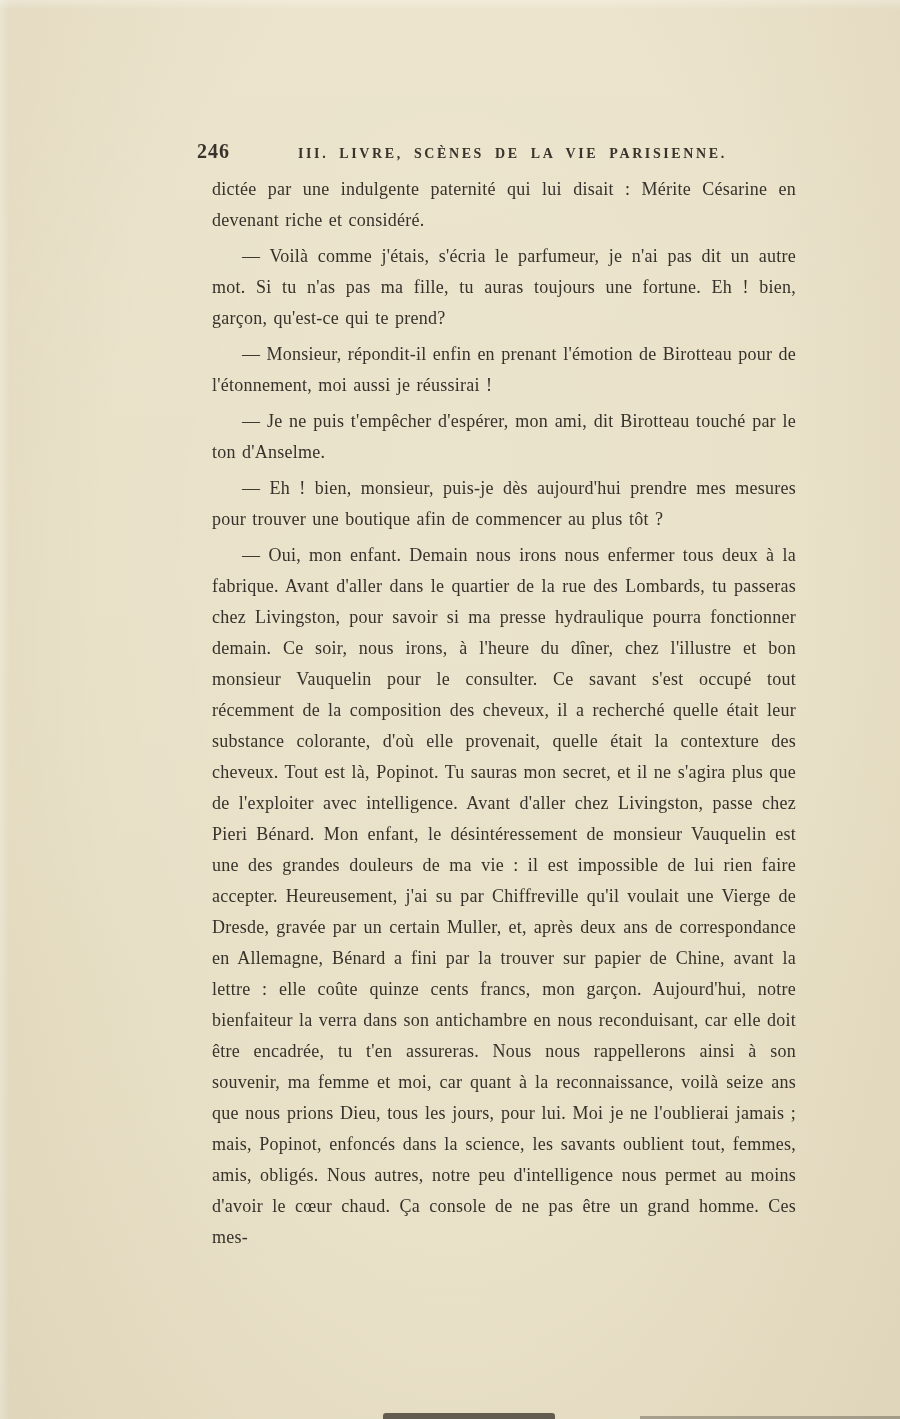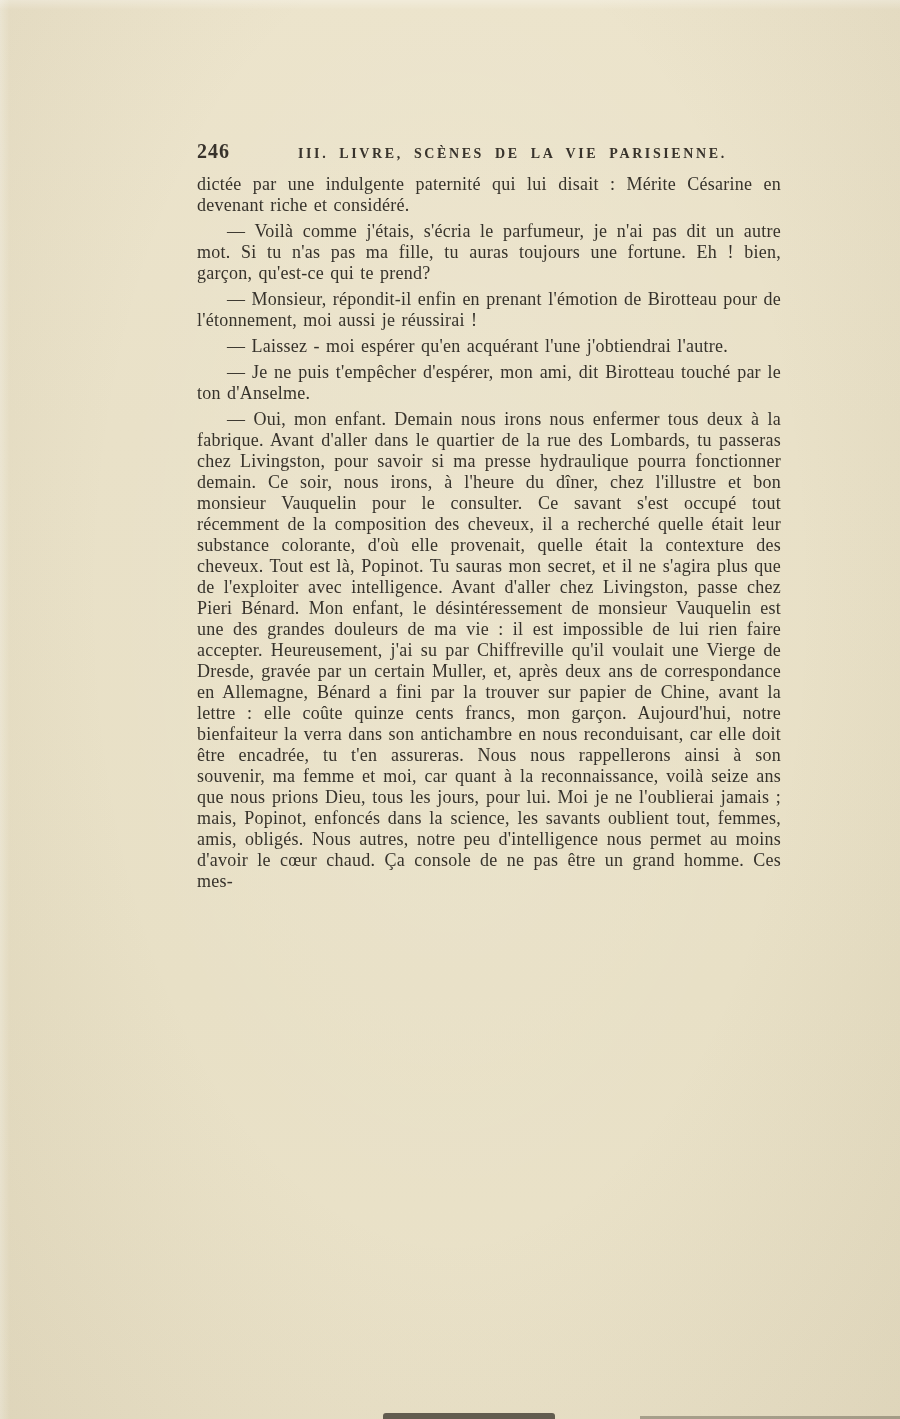--- a/index.html
+++ b/index.html
@@ -52,25 +52,25 @@
   .running-title {
     font-size: 14px;
     font-weight: 600;
     letter-spacing: 2.6px;
     word-spacing: 5px;
     margin-left: 68px;
     white-space: nowrap;
   }
   .page-body {
     position: absolute;
-    left: 197px;
+    left: 212px;
     top: 174px;
     width: 584px;
     font-size: 18px;
-    line-height: 21px;
+    line-height: 31px;
     text-align: justify;
     color: #36322b;
     letter-spacing: 0.25px;
     word-spacing: 1.5px;
   }
   .page-body p {
     margin: 0 0 5px 0;
     text-indent: 30px;
   }
   .page-body p.noindent {
@@ -104,20 +104,20 @@
 
   <div class="page-header">
     <span class="page-number">246</span>
     <span class="running-title">III. LIVRE, SCÈNES DE LA VIE PARISIENNE.</span>
   </div>
 
   <div class="page-body">
     <p class="noindent">dictée par une indulgente paternité qui lui disait : Mérite Césarine en devenant riche et considéré.</p>
     <p>— Voilà comme j'étais, s'écria le parfumeur, je n'ai pas dit un autre mot. Si tu n'as pas ma fille, tu auras toujours une fortune. Eh ! bien, garçon, qu'est-ce qui te prend?</p>
     <p>— Monsieur, répondit-il enfin en prenant l'émotion de Birotteau pour de l'étonnement, moi aussi je réussirai !</p>
-    <p>— Laissez - moi espérer qu'en acquérant l'une j'obtiendrai l'autre.</p>
     <p>— Je ne puis t'empêcher d'espérer, mon ami, dit Birotteau touché par le ton d'Anselme.</p>
+    <p>— Eh ! bien, monsieur, puis-je dès aujourd'hui prendre mes mesures pour trouver une boutique afin de commencer au plus tôt ?</p>
     <p>— Oui, mon enfant. Demain nous irons nous enfermer tous deux à la fabrique. Avant d'aller dans le quartier de la rue des Lombards, tu passeras chez Livingston, pour savoir si ma presse hydraulique pourra fonctionner demain. Ce soir, nous irons, à l'heure du dîner, chez l'illustre et bon monsieur Vauquelin pour le consulter. Ce savant s'est occupé tout récemment de la composition des cheveux, il a recherché quelle était leur substance colorante, d'où elle provenait, quelle était la contexture des cheveux. Tout est là, Popinot. Tu sauras mon secret, et il ne s'agira plus que de l'exploiter avec intelligence. Avant d'aller chez Livingston, passe chez Pieri Bénard. Mon enfant, le désintéressement de monsieur Vauquelin est une des grandes douleurs de ma vie : il est impossible de lui rien faire accepter. Heureusement, j'ai su par Chiffreville qu'il voulait une Vierge de Dresde, gravée par un certain Muller, et, après deux ans de correspondance en Allemagne, Bénard a fini par la trouver sur papier de Chine, avant la lettre : elle coûte quinze cents francs, mon garçon. Aujourd'hui, notre bienfaiteur la verra dans son antichambre en nous reconduisant, car elle doit être encadrée, tu t'en assureras. Nous nous rappellerons ainsi à son souvenir, ma femme et moi, car quant à la reconnaissance, voilà seize ans que nous prions Dieu, tous les jours, pour lui. Moi je ne l'oublierai jamais ; mais, Popinot, enfoncés dans la science, les savants oublient tout, femmes, amis, obligés. Nous autres, notre peu d'intelligence nous permet au moins d'avoir le cœur chaud. Ça console de ne pas être un grand homme. Ces mes-</p>
   </div>
 
   <div class="scan-artifact-bottom"></div>
   <div class="scan-artifact-bottom-right"></div>
 </div>
 
 </body></html>

